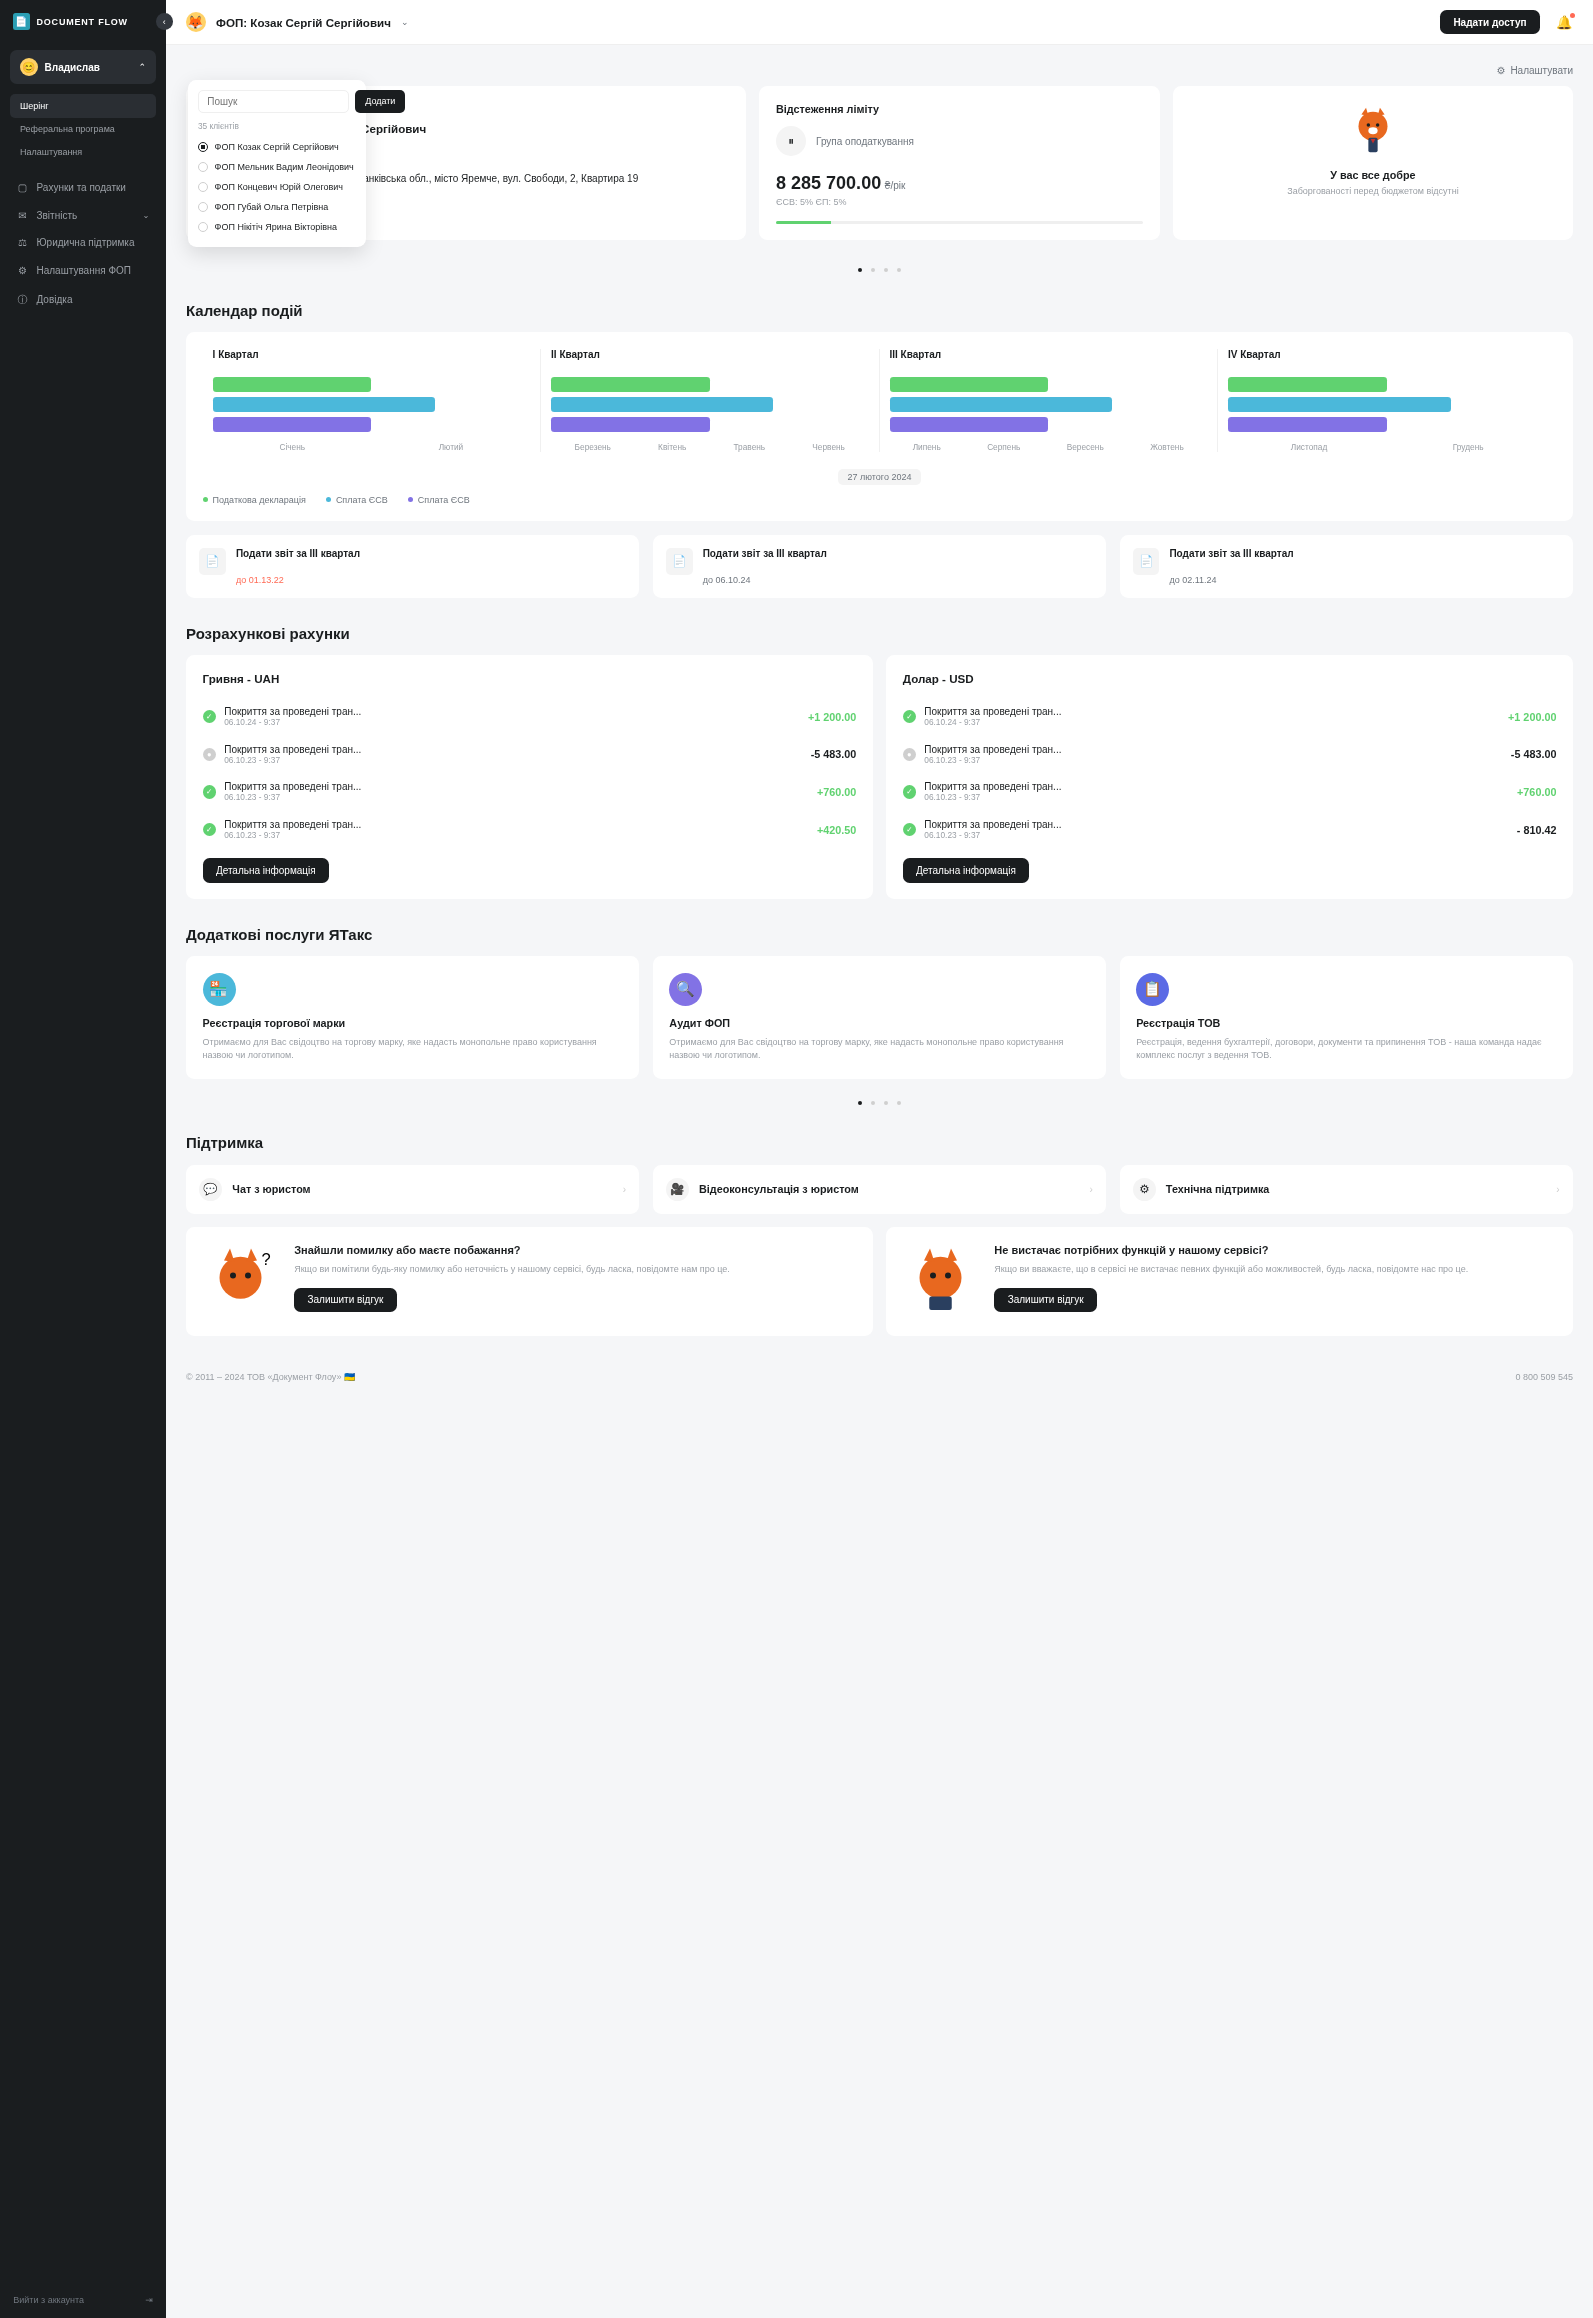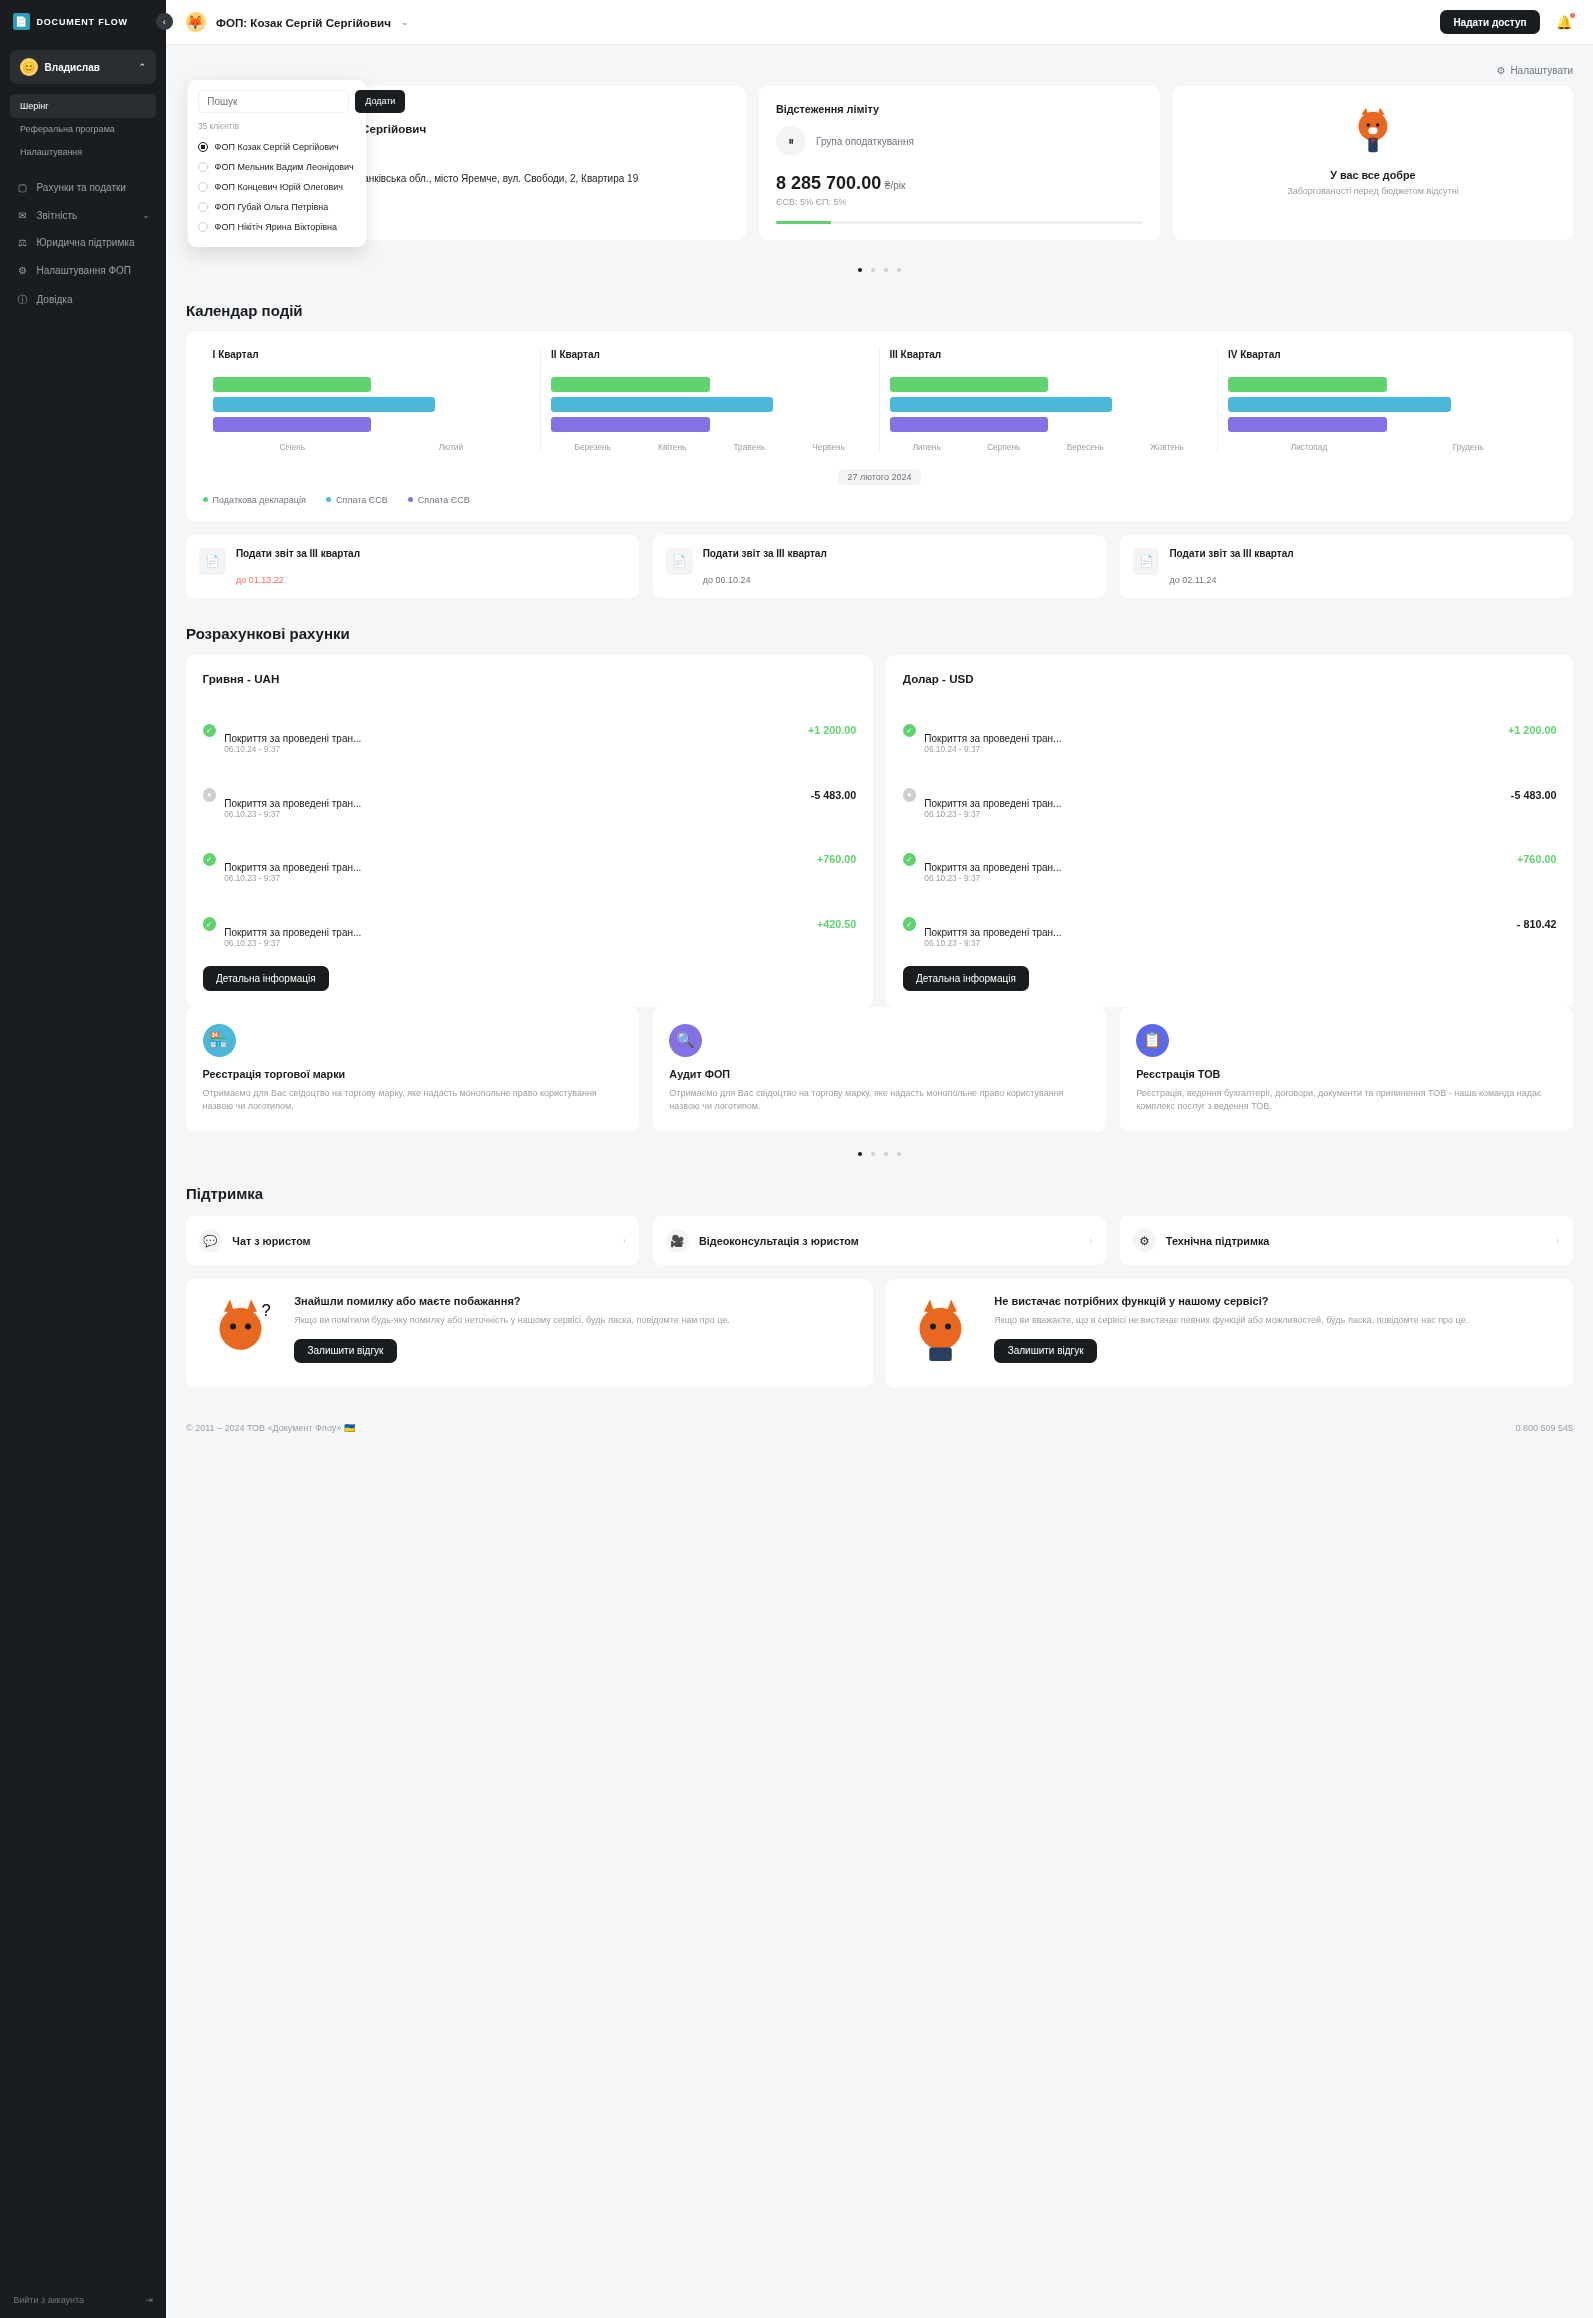--- a/index.html
+++ b/index.html
@@ -90,21 +90,21 @@
 .task-d { font-size: 9px; color: #6F767E; }
 .task-d.red { color: #FF6A55; }
 .acc-cards { display: grid; grid-template-columns: repeat(2, 1fr); gap: 13.3px; }
 .acc-card { background: #fff; border-radius: 8.3px; padding: 16.6px; }
 .acc-h { font-weight: 700; font-size: 11.6px; margin-bottom: 13.3px; }
 .tx-row { display: flex; align-items: center; gap: 8.3px; padding: 8.3px 0; }
 .tx-ic { width: 13.3px; height: 13.3px; border-radius: 50%; display: flex; align-items: center; justify-content: center; font-size: 7.5px; color: #fff; flex-shrink: 0; }
 .tx-ic.ok { background: #60D270; }
 .tx-ic.pend { background: #CFCFCF; }
 .tx-body { flex: 1; min-width: 0; }
-.tx-t { font-size: 10px; font-weight: 500; white-space: nowrap; overflow: hidden; text-overflow: ellipsis; margin-top: 27px; }
+.tx-t { font-size: 10px; font-weight: 500; white-space: nowrap; overflow: hidden; text-overflow: ellipsis; }
 .tx-d { font-size: 8.3px; color: #9A9FA5; }
 .tx-amt { font-size: 10.8px; font-weight: 600; }
 .tx-amt.pos { color: #60D270; }
 .detail-pill { background: #1A1D1F; color: #fff; border: none; padding: 6.6px 13.3px; border-radius: 6.6px; font-size: 10px; cursor: pointer; margin-top: 10px; }
 .serv-cards { display: grid; grid-template-columns: repeat(3, 1fr); gap: 13.3px; }
 .serv-card { background: #fff; border-radius: 8.3px; padding: 16.6px; }
 .serv-ic { width: 33px; height: 33px; border-radius: 50%; display: flex; align-items: center; justify-content: center; font-size: 15px; color: #fff; margin-bottom: 11.6px; }
 .serv-h { font-weight: 700; font-size: 10.8px; margin-bottom: 6.6px; }
 .serv-s { font-size: 9px; color: #9A9FA5; line-height: 1.5; }
 .sup-cards { display: grid; grid-template-columns: repeat(3, 1fr); gap: 13.3px; }
@@ -432,20 +432,21 @@
       <div class="tx-body">
         <div class="tx-t">Покриття за проведені тран...</div>
         <div class="tx-d">06.10.23 - 9:37</div>
       </div>
       <div class="tx-amt ">- 810.42</div>
     </div>
       <button class="detail-pill">Детальна інформація</button>
     </div>
       </div>
 
+    <div class="sec-title">Додаткові послуги ЯТакс</div>
     <div class="serv-cards" id="serv-cards">
         <div class="serv-card">
       <div class="serv-ic" style="background:#4BB8DA">🏪</div>
       <div class="serv-h">Реєстрація торгової марки</div>
       <div class="serv-s">Отримаємо для Вас свідоцтво на торгову марку, яке надасть монопольне право користування назвою чи логотипом.</div>
     </div>
         <div class="serv-card">
       <div class="serv-ic" style="background:#8272E5">🔍</div>
       <div class="serv-h">Аудит ФОП</div>
       <div class="serv-s">Отримаємо для Вас свідоцтво на торгову марку, яке надасть монопольне право користування назвою чи логотипом.</div>

